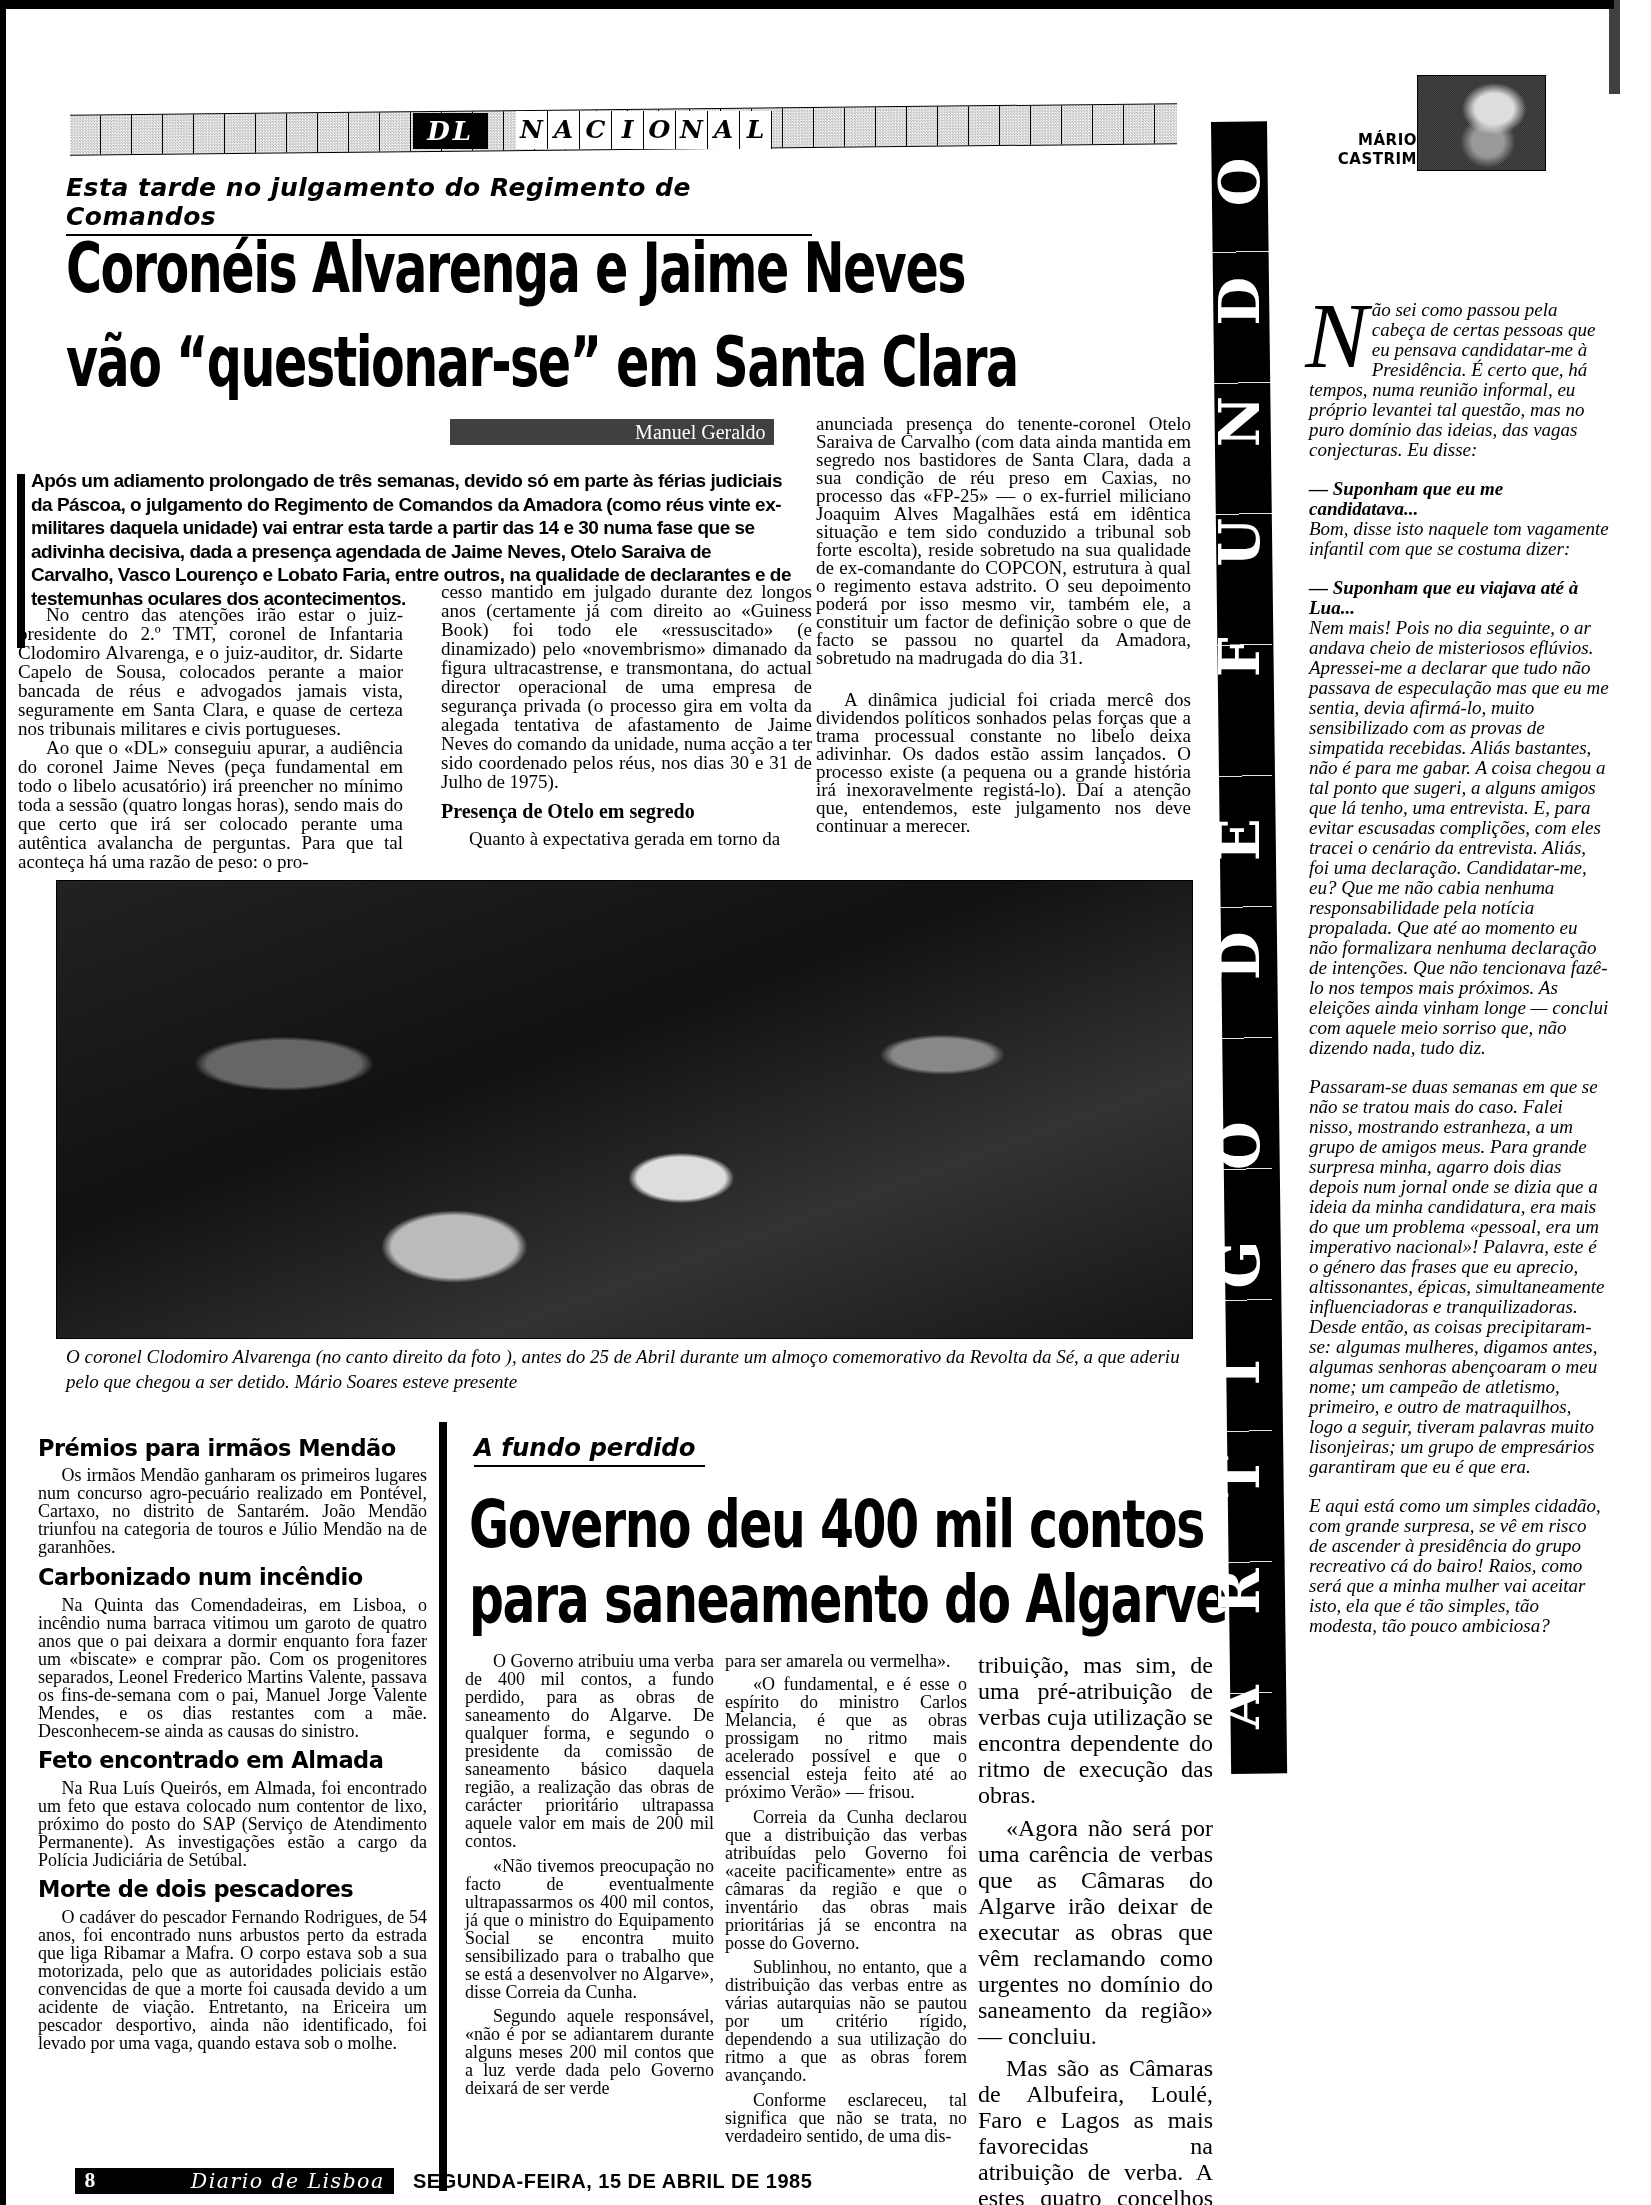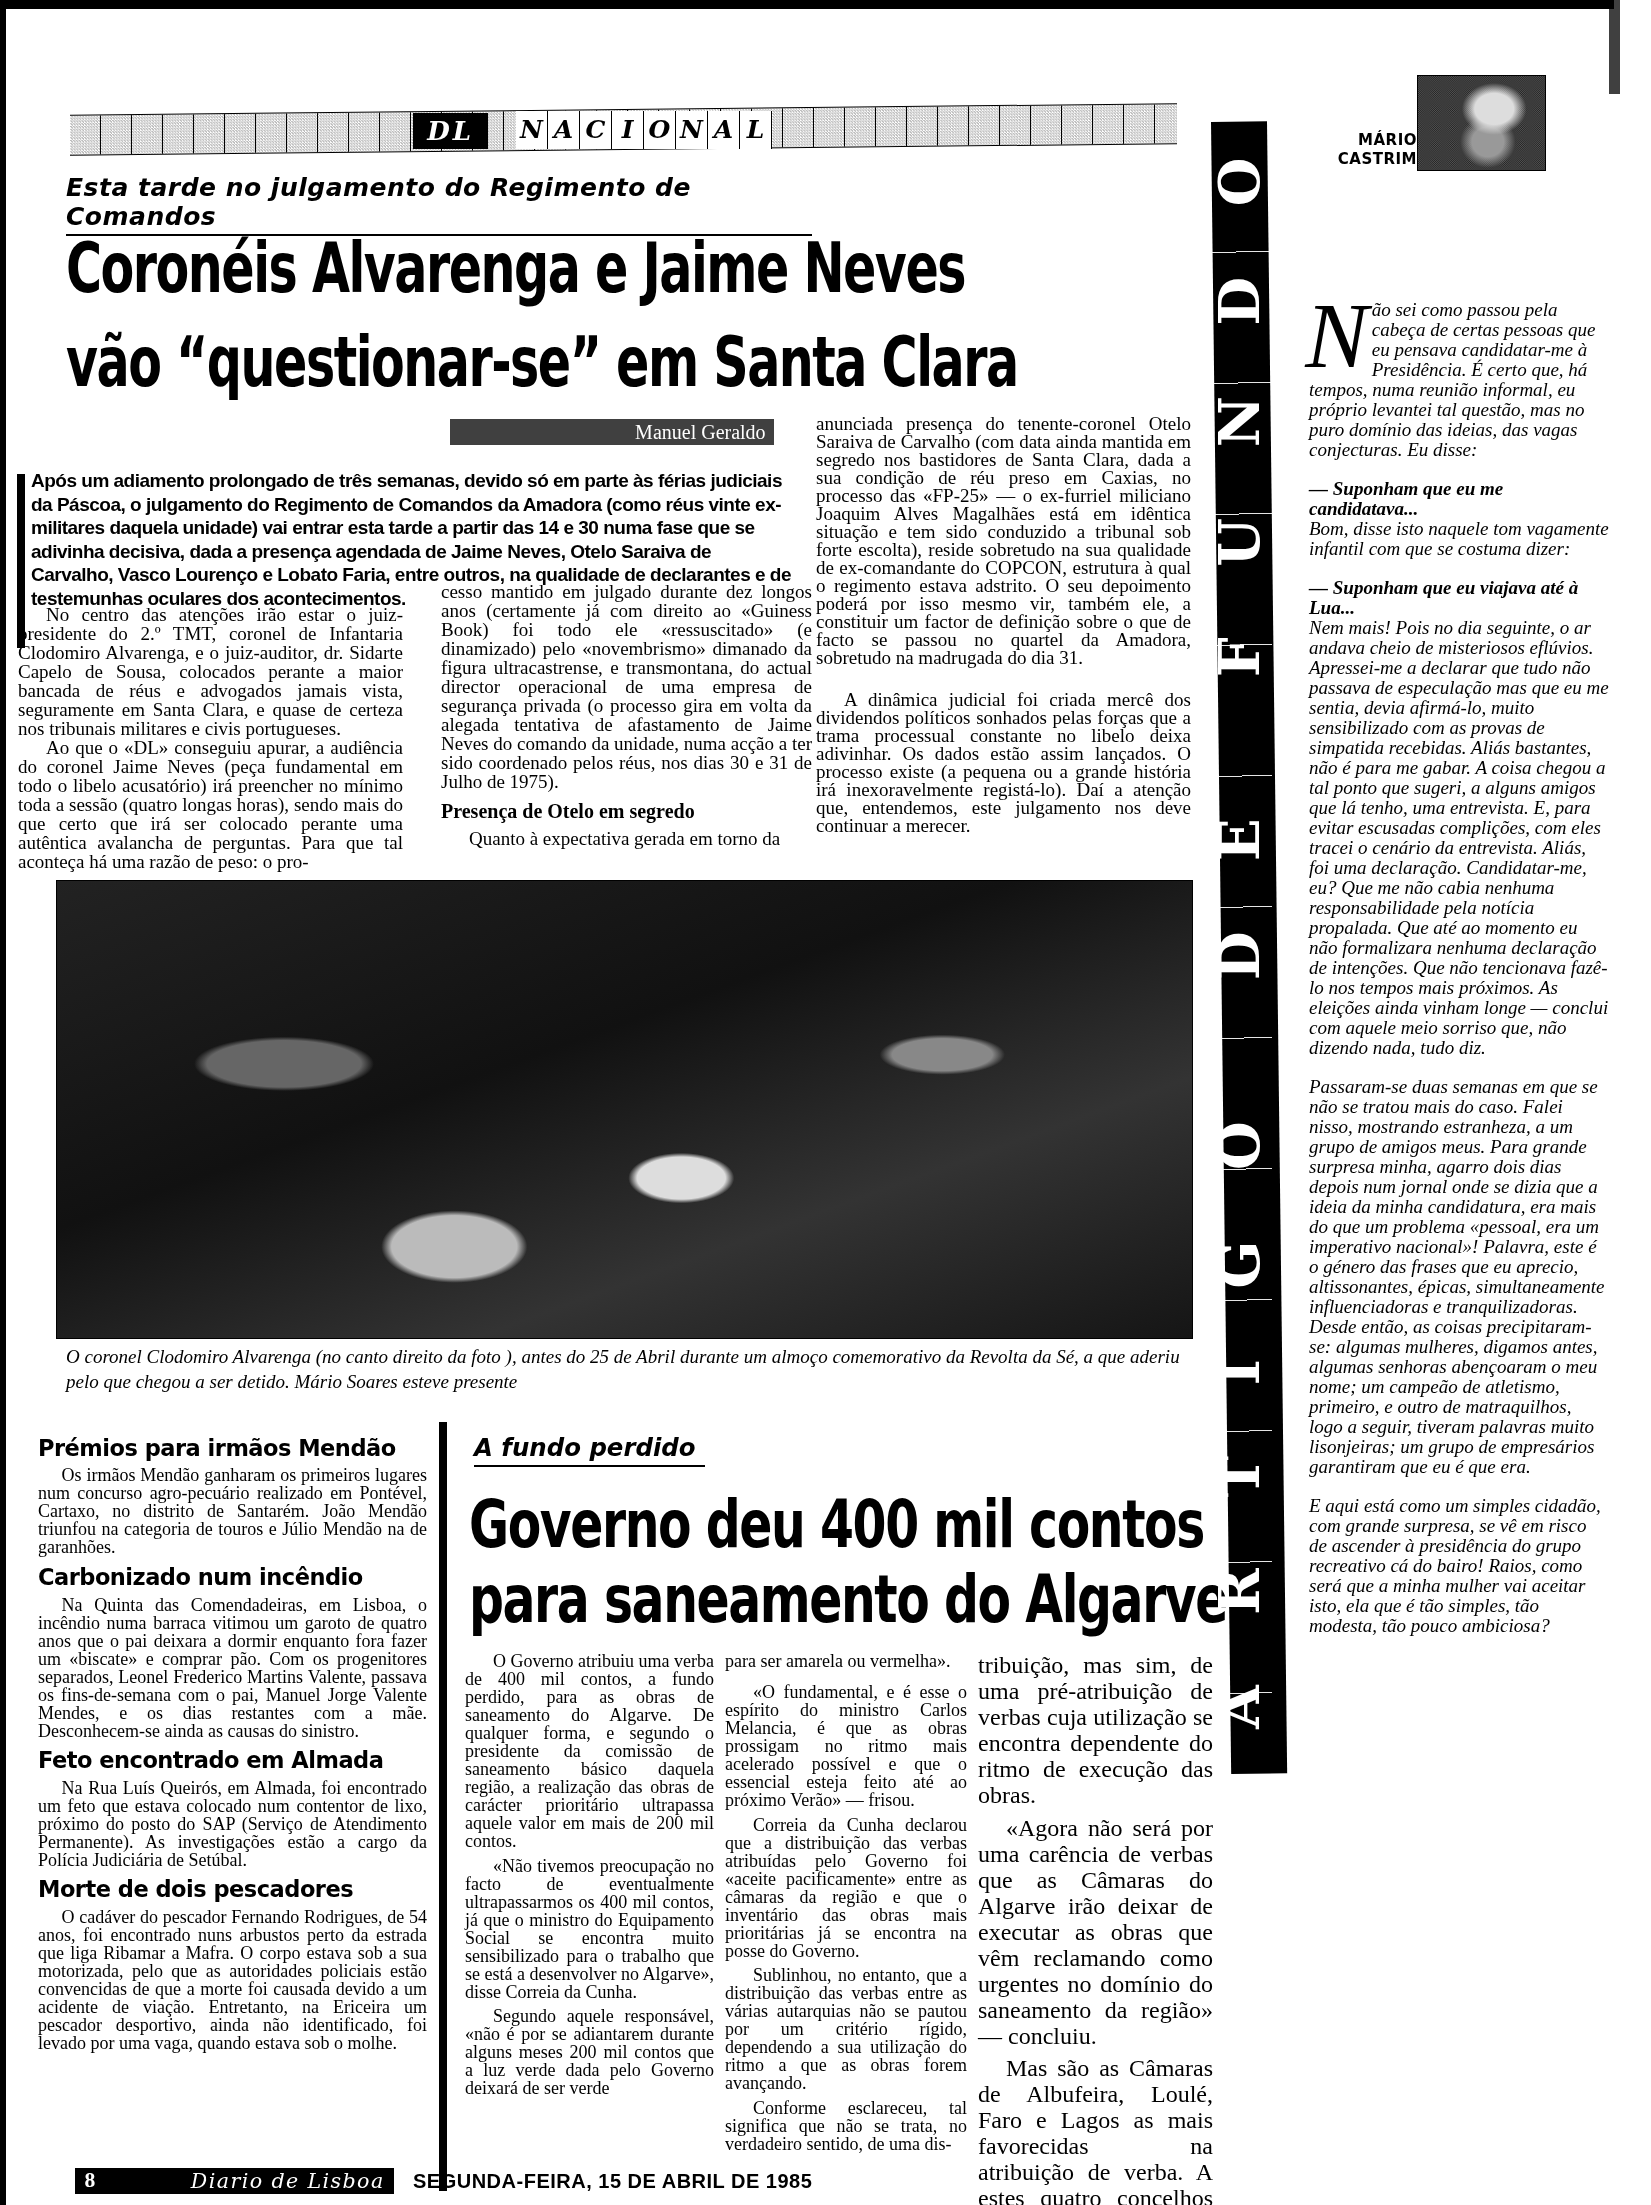--- a/index.html
+++ b/index.html
@@ -142,21 +142,21 @@
 <div class="abs headline2">
   <div>Governo deu 400 mil contos</div>
   <div>para saneamento do Algarve</div>
 </div>
 <div class="abs col a1">
   <p>O Governo atribuiu uma verba de 400 mil contos, a fundo perdido, para as obras de saneamento do Algarve. De qualquer forma, e segundo o presidente da comissão de saneamento básico daquela região, a realização das obras de carácter prioritário ultrapassa aquele valor em mais de 200 mil contos.</p>
   <p>«Não tivemos preocupação no facto de eventualmente ultrapassarmos os 400 mil contos, já que o ministro do Equipamento Social se encontra muito sensibilizado para o trabalho que se está a desenvolver no Algarve», disse Correia da Cunha.</p>
   <p>Segundo aquele responsável, «não é por se adiantarem durante alguns meses 200 mil contos que a luz verde dada pelo Governo deixará de ser verde</p>
 </div>
 <div class="abs col a2">
-  <p style="text-indent:0;margin-bottom:13px">para ser amarela ou vermelha».</p>
+  <p style="text-indent:0;margin-bottom:5px">para ser amarela ou vermelha».</p>
   <p>«O fundamental, e é esse o espírito do ministro Carlos Melancia, é que as obras prossigam no ritmo mais acelerado possível e que o essencial esteja feito até ao próximo Verão» — frisou.</p>
   <p>Correia da Cunha declarou que a distribuição das verbas atribuídas pelo Governo foi «aceite pacificamente» entre as câmaras da região e que o inventário das obras mais prioritárias já se encontra na posse do Governo.</p>
   <p>Sublinhou, no entanto, que a distribuição das verbas entre as várias autarquias não se pautou por um critério rígido, dependendo a sua utilização do ritmo a que as obras forem avançando.</p>
   <p>Conforme esclareceu, tal significa que não se trata, no verdadeiro sentido, de uma dis-</p>
 </div>
 <div class="abs col a3">
   <p style="text-indent:0">tribuição, mas sim, de uma pré-atribuição de verbas cuja utilização se encontra dependente do ritmo de execução das obras.</p>
   <p>«Agora não será por uma carência de verbas que as Câmaras do Algarve irão deixar de executar as obras que vêm reclamando como urgentes no domínio do saneamento da região» — concluiu.</p>
   <p>Mas são as Câmaras de Albufeira, Loulé, Faro e Lagos as mais favorecidas na atribuição de verba. A estes quatro concelhos foi atribuído um total de 387 mil contos, do qual 120 mil para Albufeira, 98 mil para Loulé, 88 mil para Faro e 81 mil para Lagos.</p>
   <p>Ao município de Lagoa foram distribuídos 65 mil contos, a Olhão, 51 mil, a Portimão, 40 mil e a Monchique, 37 mil.</p>

